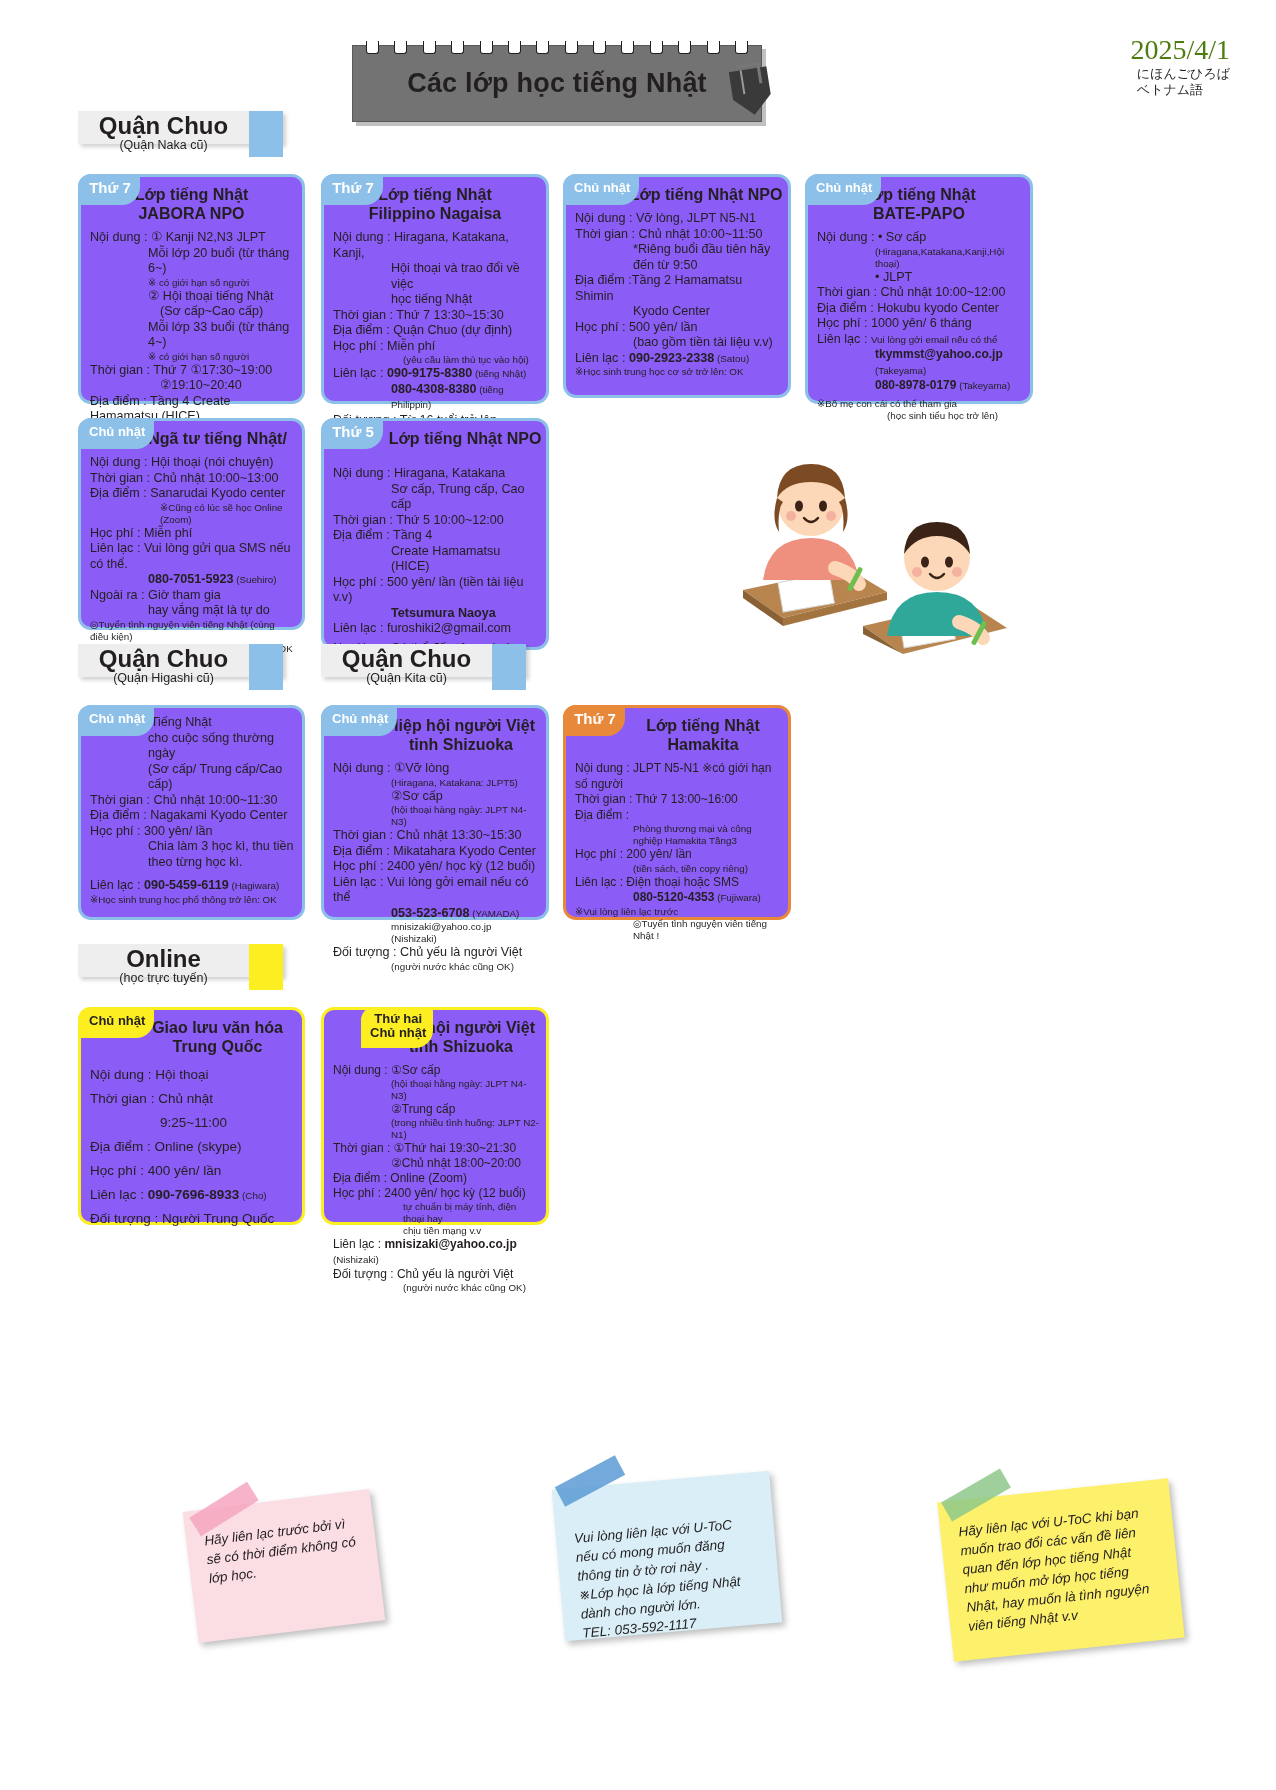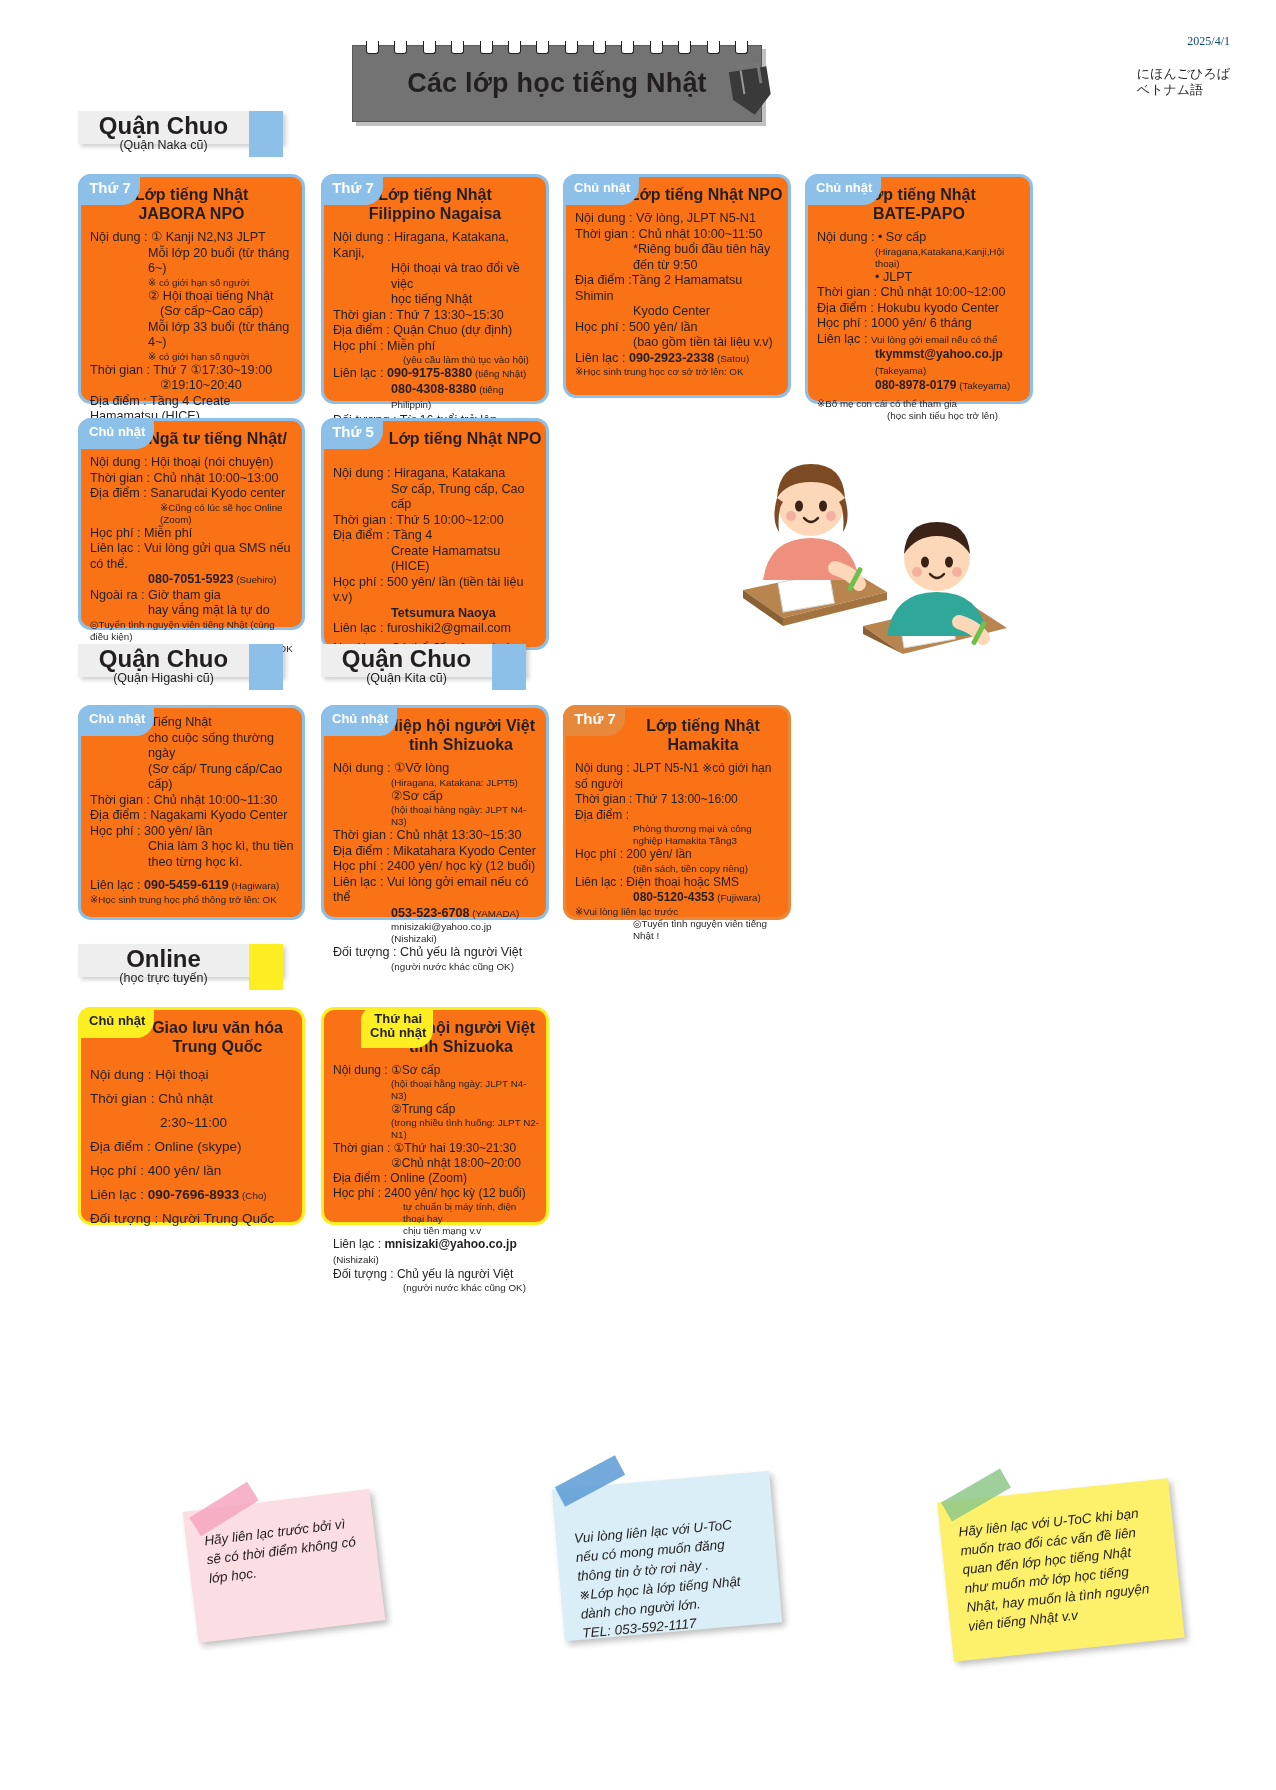--- a/index.html
+++ b/index.html
@@ -9,21 +9,21 @@
     font-family:"Liberation Sans","DejaVu Sans",sans-serif;
     position:relative;
     overflow:hidden;
     color:#231f20;
   }
   .page { position:relative; width:1276px; height:1790px; }
 
   
   .date {
     position:absolute; right:46px; top:34px;
-    font-size:12px; font-family:"Liberation Serif",serif; color:#0c4a6e;
+    font-size:28px; font-family:"Liberation Serif",serif; color:#4d7c0f;
   }
   .jp-sub {
     position:absolute; right:46px; top:66px;
     font-size:13px; line-height:16px; text-align:left; color:#231f20;
     font-family:"DejaVu Sans",sans-serif;
   }
 
   .title-wrap { position:absolute; left:352px; top:45px; width:410px; height:77px; }
   .title-box {
     position:absolute; inset:0;
@@ -46,21 +46,21 @@
   .banner .bg { position:absolute; left:0; top:0; right:0; bottom:0; background:#eeeeee;
                 box-shadow:3px 3px 4px rgba(0,0,0,.18); }
   .banner .tab { position:absolute; top:0; width:34px; height:46px; }
   .banner .txt { position:absolute; left:0; right:34px; top:2px; text-align:center; }
   .banner .t1 { font-size:24px; font-weight:bold; line-height:26px; }
   .banner .t2 { font-size:12.5px; line-height:13px; }
 
   
   .card {
     position:absolute; border:3px solid #8dc0e8; border-radius:13px;
-    background:#f97316;
+    background:#8b5cf6;
   }
   .card.orange { border-color:#e8883a; }
   .card.yellow { border-color:#fcee21; }
 
   .daytag {
     position:absolute; left:-3px; top:-3px;
     background:#8dc0e8; color:#fff; font-weight:bold;
     border-radius:13px 0 18px 0;
     display:flex; align-items:center; justify-content:center;
     padding:7px 9px 10px 11px;
@@ -398,21 +398,21 @@
   <div class="card yellow" style="left:78px; top:1007px; width:227px; height:218px;">
     <div class="daytag yellow">
         <span class="d2">Chủ nhật</span>
       </div>
     <h3 style="padding-left:52px;">
       <span>Giao lưu văn hóa</span><br><span>Trung Quốc</span>
     </h3>
     <div class="body" style="font-size:13.5px; line-height:24px;">
       <div>Nội dung : Hội thoại</div>
       <div>Thời gian : Chủ nhật</div>
-      <div class="ind2">2:30~11:00</div>
+      <div class="ind2">9:25~11:00</div>
       <div>Địa điểm : Online (skype)</div>
       <div>Học phí : 400 yên/ lần</div>
       <div><span>Liên lạc : </span><span class="b">090-7696-8933</span><span class="sm">  (Cho)</span></div>
       <div>Đối tượng : Người Trung Quốc</div>
     </div>
   </div>
 
   <div class="card yellow" style="left:321px; top:1007px; width:228px; height:218px;">
     <div class="daytag yellow" style="flex-direction:column; padding:5px 7px 8px 9px;margin-left:40px;">
       <span class="d2">Thứ hai</span>

